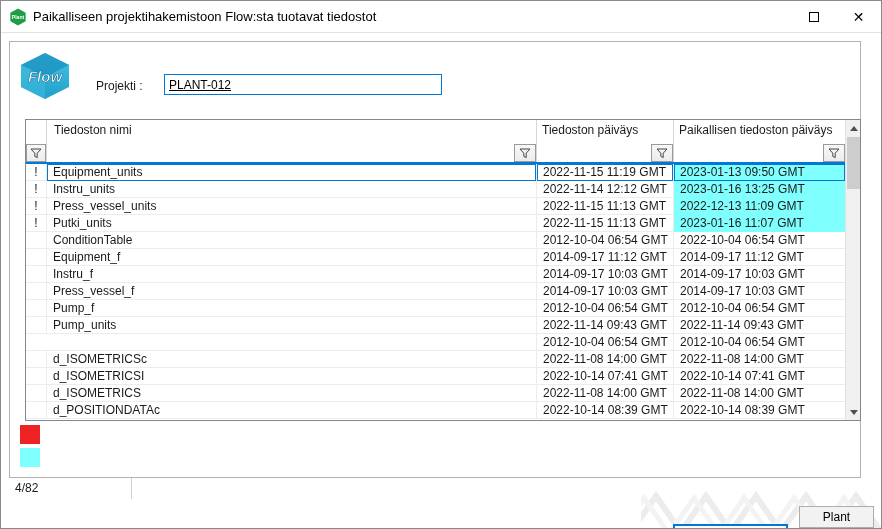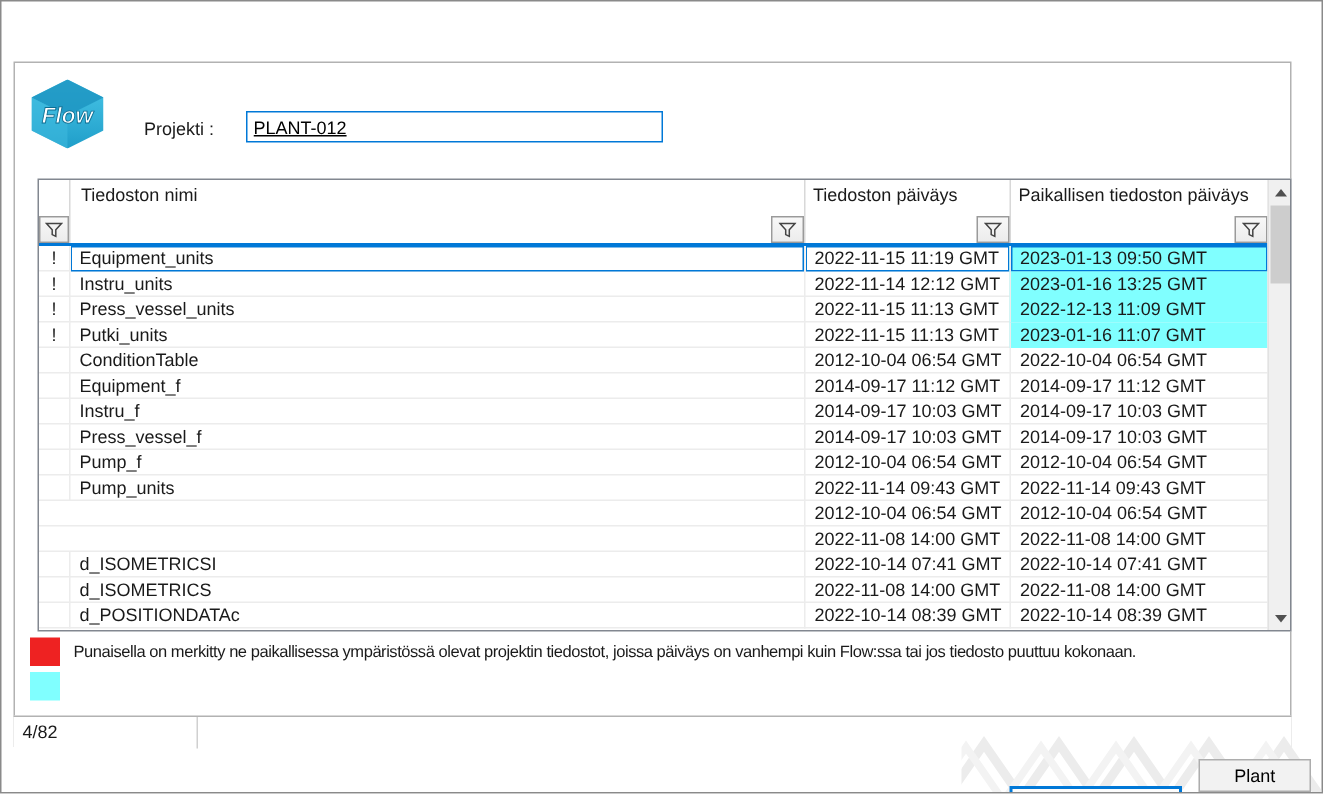--- a/index.html
+++ b/index.html
@@ -83,20 +83,35 @@
   }
   .btn-import { left:672px; width:115px; background:#fdfdfd; border:2px solid #0078d7;margin-top:18px; }
   .btn-exit   { left:798px; width:75px;  background:#f2f2f2; border:1px solid #adadad; }
   .watermark { position:absolute; right:0; bottom:0; z-index:1; pointer-events:none; }
 </style>
 </head>
 <body>
 
 <div class="window">
 
+  <div class="titlebar">
+    <svg class="app-icon" viewBox="0 0 20 20">
+      <polygon points="10,0.5 18.5,5.2 18.5,14.8 10,19.5 1.5,14.8 1.5,5.2" fill="#1f9c48"></polygon>
+      <text x="10" y="12.2" text-anchor="middle" font-size="5.6" font-weight="bold" fill="#ffffff" font-family="Liberation Sans, sans-serif">Plant</text>
+    </svg>
+    <span class="title-text">Paikalliseen projektihakemistoon Flow:sta tuotavat tiedostot</span>
+    <div class="win-controls">
+      <div class="win-btn">
+          <span class="glyph-max"></span>
+        </div>
+      <div class="win-btn">
+          <span class="glyph-close">✕</span>
+        </div>
+    </div>
+  </div>
 
   <div class="frame"></div>
 
   <svg class="flow-logo" width="48" height="46" viewBox="0 0 48 46">
     <defs>
       <linearGradient id="gHex" x1="0" y1="0" x2="0" y2="1">
         <stop offset="0" stop-color="#49c6e8"></stop>
           <stop offset="1" stop-color="#1f9ec9"></stop>
       </linearGradient>
     </defs>
@@ -201,20 +216,21 @@
       <span class="cell cell-flow">2022-11-14 09:43 GMT</span>
       <span class="cell cell-local">2022-11-14 09:43 GMT</span>
     </div>
         <div class="trow">
       <span class="cell cell-marker"></span>
       <span class="cell cell-flow">2012-10-04 06:54 GMT</span>
       <span class="cell cell-local">2012-10-04 06:54 GMT</span>
     </div>
         <div class="trow">
       <span class="cell cell-marker"></span>
+      <span class="cell cell-name">d_ISOMETRICSc</span>
       <span class="cell cell-flow">2022-11-08 14:00 GMT</span>
       <span class="cell cell-local">2022-11-08 14:00 GMT</span>
     </div>
         <div class="trow">
       <span class="cell cell-marker"></span>
       <span class="cell cell-name">d_ISOMETRICSI</span>
       <span class="cell cell-flow">2022-10-14 07:41 GMT</span>
       <span class="cell cell-local">2022-10-14 07:41 GMT</span>
     </div>
         <div class="trow">
@@ -236,21 +252,20 @@
           <span class="tri-up"></span>
         </div>
       <div class="sb-thumb"></div>
       <div class="sb-arrow" style="bottom:0">
           <span class="tri-down"></span>
         </div>
     </div>
   </div>
 
   <div class="legend-swatch" style="top: 424px; background: rgb(238, 34, 34);"></div>
-  <span class="legend-text" style="top:428px">Punaisella on merkitty ne paikallisessa ympäristössä olevat projektin tiedostot, joissa päiväys on vanhempi kuin Flow:ssa tai jos tiedosto puuttuu kokonaan.</span>
   <div class="legend-swatch" style="top: 447px; background: rgb(128, 255, 255);"></div>
 
   <div class="statusbar">
     <span class="status-count">4/82</span>
     <div class="status-divider"></div>
   </div>
 
   <svg class="watermark" width="240" height="46" viewBox="0 0 240 46">
     <polyline points="-10,50 15,14 40,50 65,14 90,50 115,14 140,50 165,14 190,50 215,14 240,50" fill="none" stroke="#ececec" stroke-width="6"></polyline>
     <polyline points="-22,52 3,16 28,52 53,16 78,52 103,16 128,52 153,16 178,52 203,16 228,52" fill="none" stroke="#f3f3f3" stroke-width="5"></polyline>

